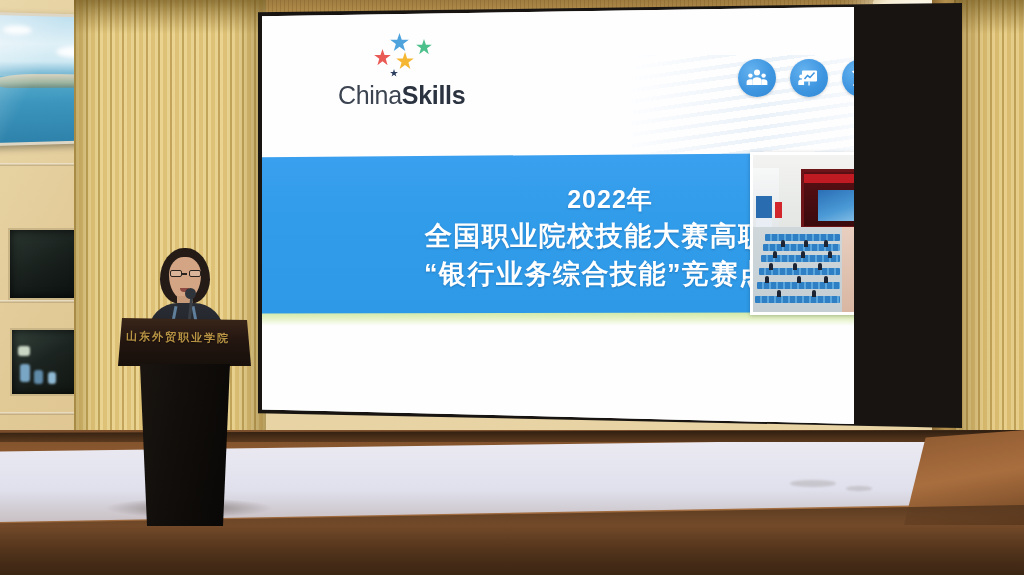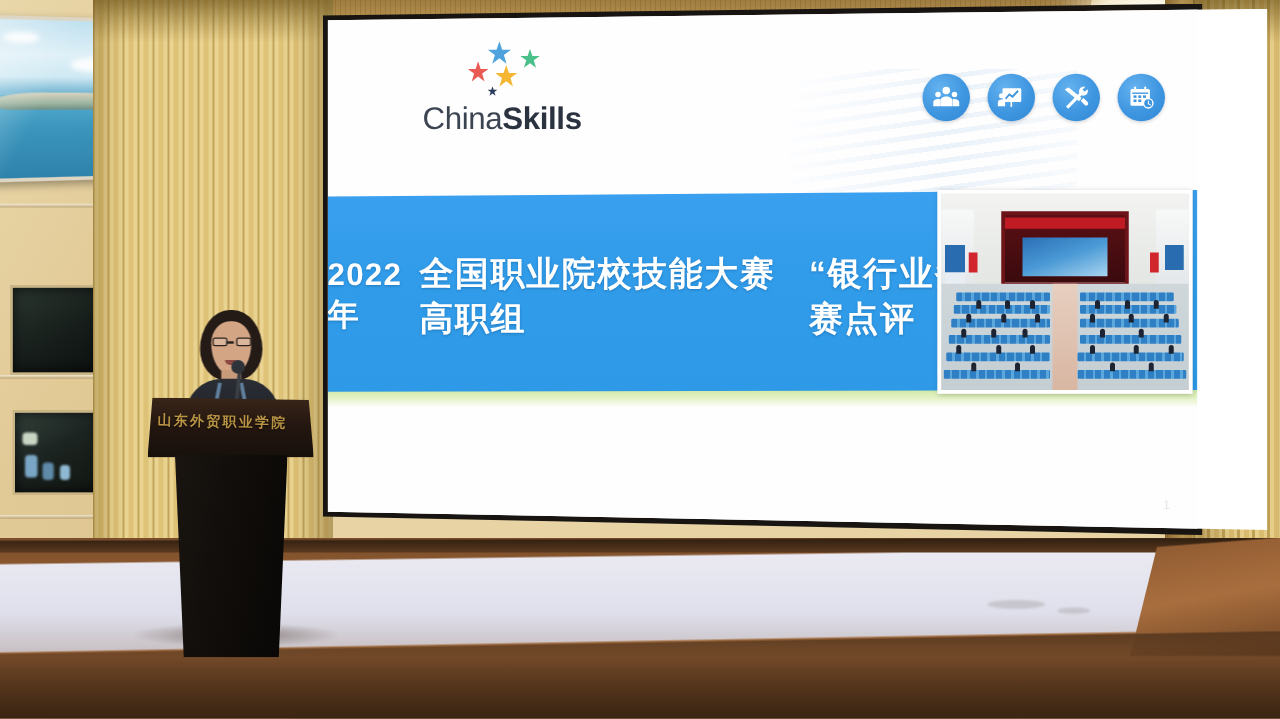--- a/index.html
+++ b/index.html
@@ -107,21 +107,21 @@
   }
 
   
   .screen-frame{
     position:absolute;left:258px;top:3px;width:704px;height:425px;
     background:#171412;
     box-shadow:0 6px 18px rgba(0,0,0,.5);
     clip-path:polygon(0 2.2%,100% 0,100% 100%,0 96.5%);
   }
   .screen{
-    position:absolute;left:262px;top:7px;width:752px;height:417px;
+    position:absolute;left:262px;top:7px;width:592px;height:417px;
     background:#ffffff;
     overflow:hidden;
     clip-path:polygon(0 2.2%,100% 0,100% 100%,0 96.5%);
   }
   .slide{
     position:absolute;left:0;top:0;width:696px;height:417px;
     background:#fefeff;
   }
   
   .wm{
@@ -164,21 +164,21 @@
     background:linear-gradient(180deg,#3aa0ef 0%,#319ce9 40%,#2e99e6 100%);
     clip-path:polygon(0 3.2%,100% 0,100% 97%,0 100%);
   }
   .band-green{
     position:absolute;left:0;top:305px;width:696px;height:14px;
     background:linear-gradient(180deg,#cfe8a6 0%,#e4f2c4 45%,rgba(255,255,255,0) 100%);
     clip-path:polygon(0 10%,100% 0,100% 100%,0 100%);
   }
   .title-wrap{
     position:absolute;left:0;top:150px;width:696px;height:160px;
-    display:flex;flex-direction:row;align-items:center;justify-content:center;gap:2px;
+    display:flex;flex-direction:column;align-items:center;justify-content:center;gap:2px;
     color:#fff;
     text-shadow:0 1px 2px rgba(0,60,120,.35);
   }
   .t-year{font-size:25px;font-weight:700;letter-spacing:1px;}
   .t-l2{font-size:27px;font-weight:700;letter-spacing:1.5px;}
   .t-l3{font-size:27px;font-weight:700;letter-spacing:1.5px;}
 
   
   .photo{
     position:absolute;right:4px;top:145px;width:204px;height:163px;

